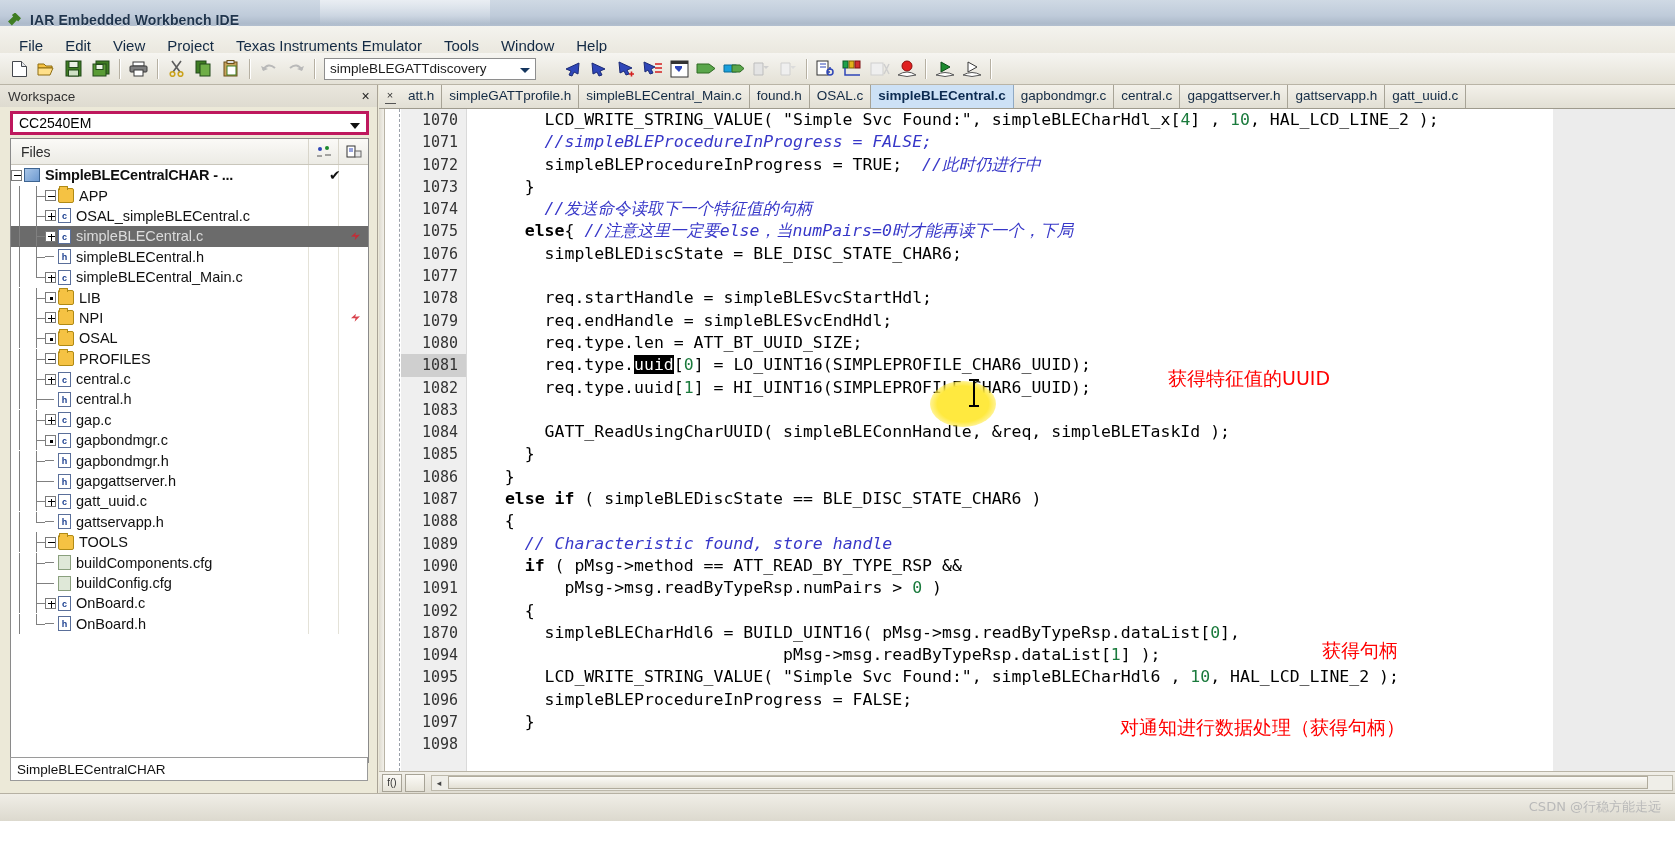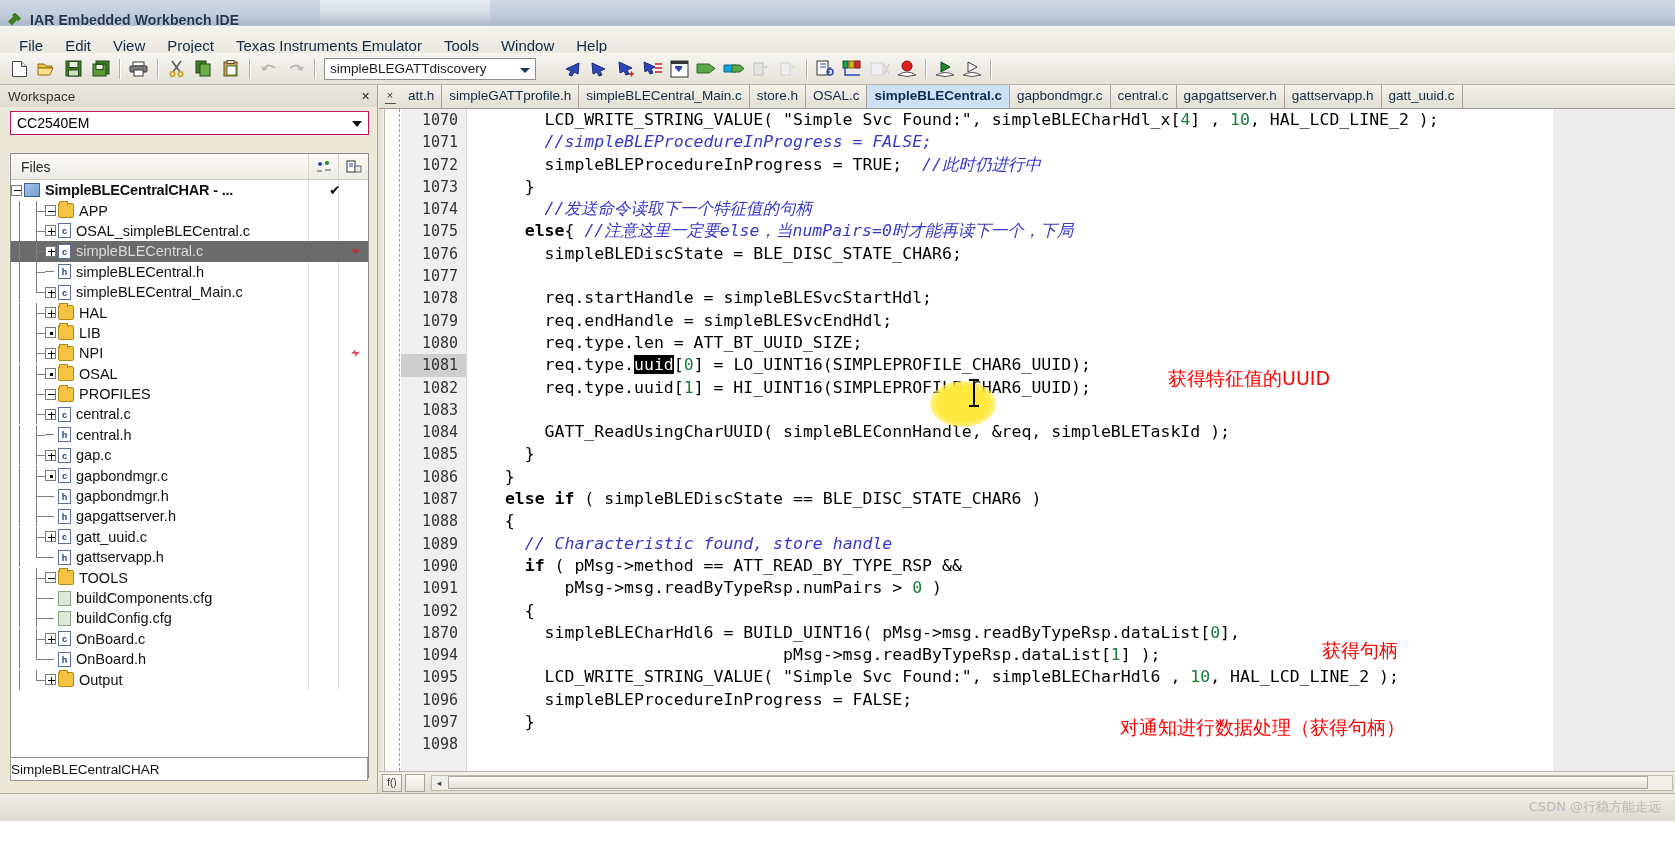--- a/index.html
+++ b/index.html
@@ -86,30 +86,30 @@
     padding: 0 4px 0 8px;
     background: linear-gradient(to bottom,#e9e6dd,#dedbd0);
     font-size: 13.5px; color: #333;
   }
   .ws-close {
     width: 15px; height: 15px; display: flex; align-items: center; justify-content: center;
     font-size: 14px; color: #222; font-family: "Liberation Sans", sans-serif;
   }
   .ws-combo {
     margin: 4px 8px 3px 10px; height: 24px; background: #fff;
-    border: 1px solid #be185d; display: flex; align-items: center;
+    border: 3px solid #be185d; display: flex; align-items: center;
     font-size: 14px; padding-left: 6px; color: #000; position: relative;
   }
   .ws-combo .cb-arrow {
     position: absolute; right: 6px; top: 9px;
     width: 0; height: 0; border-left: 5px solid transparent;
     border-right: 5px solid transparent; border-top: 6px solid #111;
   }
   .tree-box {
-    margin: 18px 8px 0 10px; height: 625px; background: #fff;
+    margin: 3px 8px 0 10px; height: 625px; background: #fff;
     border: 1px solid #8a8a8a; overflow: hidden; position: relative;
   }
   .tree-head {
     height: 26px; display: flex; align-items: center;
     border-bottom: 1px solid #c9c6bb;
     background: linear-gradient(to bottom,#fbfaf7,#ecebe5);
     font-size: 14px; color: #2a2a2a;
   }
   .tree-head .th-files { flex: 1; padding-left: 10px; }
   .tree-head .th-col { width: 30px; display: flex; align-items: center; justify-content: center;
@@ -157,21 +157,21 @@
   }
   .ic-h { color: #1b3f8f; }
   .ic-cfg { background: #dfe8d8; border-color: #8aa07e; }
   .ic-proj {
     width: 16px; height: 14px; background: linear-gradient(135deg,#a9c6e8,#6e9ad0);
     border: 1px solid #3d6491;
   }
   .ws-status {
     position: absolute; left: 10px; bottom: 12px; width: 358px; height: 24px;
     background: #fff; border: 1px solid #9a9a9a;
-    display: flex; align-items: center; font-size: 13.5px; color: #111;
+    display: flex; align-items: center; padding-left: 6px; font-size: 13.5px; color: #111;
   }
 
   
   .tabstrip {
     position: absolute; left: 379px; top: 85px; width: 1296px; height: 24px;
     background: linear-gradient(to bottom,#f3f1ea,#e2dfd4);
     display: flex; align-items: flex-end; border-bottom: 1px solid #9e9a8d;
   }
   .tab-x {
     width: 22px; height: 24px; display: flex; flex-direction: column;
@@ -593,32 +593,20 @@
             <span class="tlabel">simpleBLECentral_Main.c</span>
           </div>
           <div class="trow">
             <span class="twig vonly">
               <span class="v"></span>
             </span>
             <span class="twig">
               <span class="v"></span>
               <span class="h"></span>
             </span>
-            <span class="pm plus"></span>
-            <span class="ic ic-folder"></span>
-            <span class="tlabel">HAL</span>
-          </div>
-          <div class="trow">
-            <span class="twig vonly">
-              <span class="v"></span>
-            </span>
-            <span class="twig">
-              <span class="v"></span>
-              <span class="h"></span>
-            </span>
             <span class="pm dot"></span>
             <span class="ic ic-folder"></span>
             <span class="tlabel">LIB</span>
           </div>
           <div class="trow">
             <span class="twig vonly">
               <span class="v"></span>
             </span>
             <span class="twig">
               <span class="v"></span>
@@ -809,49 +797,37 @@
             </span>
             <span class="twig">
               <span class="v half"></span>
               <span class="h"></span>
             </span>
             <span class="connline"></span>
             <span style="width:4px"></span>
             <span class="ic ic-h">h</span>
             <span class="tlabel">OnBoard.h</span>
           </div>
-          <div class="trow">
-            <span class="twig vonly">
-              <span class="v"></span>
-            </span>
-            <span class="twig">
-              <span class="v half"></span>
-              <span class="h"></span>
-            </span>
-            <span class="pm plus"></span>
-            <span class="ic ic-folder"></span>
-            <span class="tlabel">Output</span>
-          </div>
         </div>
     </div>
 
     <div class="ws-status">
       <span>SimpleBLECentralCHAR</span>
     </div>
   </div>
 
   <div class="tabstrip" id="tabstrip">
     <div class="tab-x">
       <span>×</span>
       <span class="bar"></span>
     </div>
   <div class="tab">att.h</div>
       <div class="tab">simpleGATTprofile.h</div>
       <div class="tab">simpleBLECentral_Main.c</div>
-      <div class="tab">store.h</div>
+      <div class="tab">found.h</div>
       <div class="tab">OSAL.c</div>
       <div class="tab active">simpleBLECentral.c</div>
       <div class="tab">gapbondmgr.c</div>
       <div class="tab">central.c</div>
       <div class="tab">gapgattserver.h</div>
       <div class="tab">gattservapp.h</div>
       <div class="tab">gatt_uuid.c</div>
     </div>
 
   <div class="editor">

